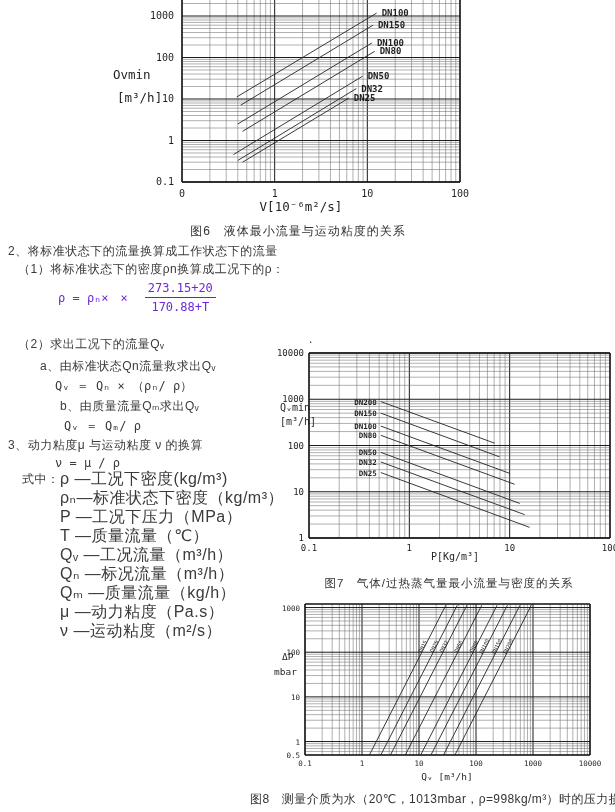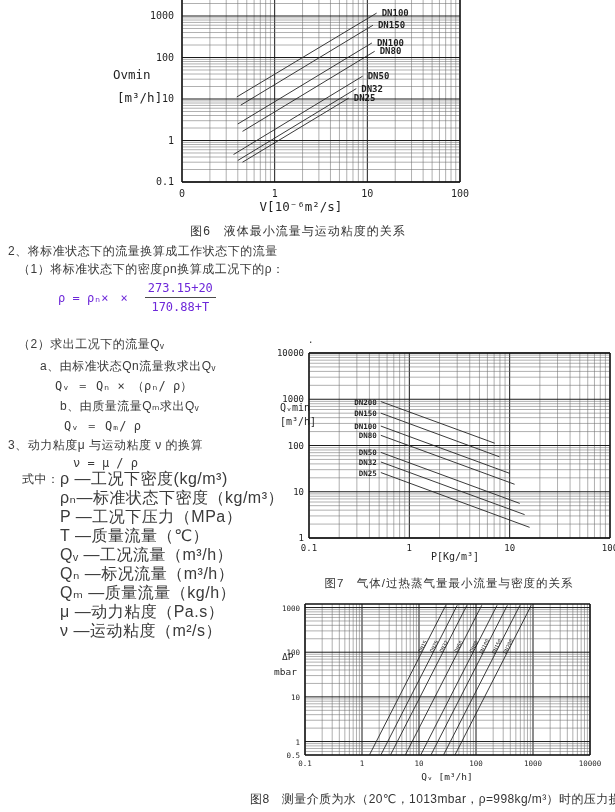--- a/index.html
+++ b/index.html
@@ -140,21 +140,21 @@
       <span class="den">170.88+T</span>
     </span>
   </div>
 
   <div class="t" style="left:18px; top:336px;">（2）求出工况下的流量Qᵥ</div>
   <div class="t" style="left:40px; top:358px;">a、由标准状态Qn流量救求出Qᵥ</div>
   <div class="t mono" style="left:55px; top:378px;">Qᵥ ＝ Qₙ  × （ρₙ/ ρ）</div>
   <div class="t" style="left:40px; top:398px;padding-left:20px;">b、由质量流量Qₘ求出Qᵥ</div>
   <div class="t mono" style="left:55px; top:418px;margin-left:9px;">Qᵥ ＝ Qₘ/ ρ</div>
   <div class="t" style="left:8px; top:437px;">3、动力粘度μ 与运动粘度 ν 的换算</div>
-  <div class="t mono" style="left:55px; top:456px;margin-left:18px;">ν = μ / ρ</div>
+  <div class="t mono" style="left:55px; top:456px;">ν = μ / ρ</div>
 
   <div class="t" style="left:22px; top:471px;">式中：</div>
   <div class="defs">
       <div class="defrow">ρ —工况下密度(kg/m³)</div>
       <div class="defrow">ρₙ—标准状态下密度（kg/m³）</div>
       <div class="defrow">P —工况下压力（MPa）</div>
       <div class="defrow">T —质量流量（℃）</div>
       <div class="defrow">Qᵥ —工况流量（m³/h）</div>
       <div class="defrow">Qₙ —标况流量（m³/h）</div>
       <div class="defrow">Qₘ —质量流量（kg/h）</div>

